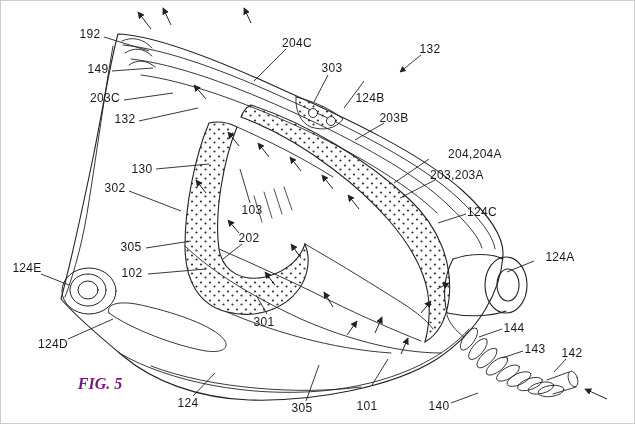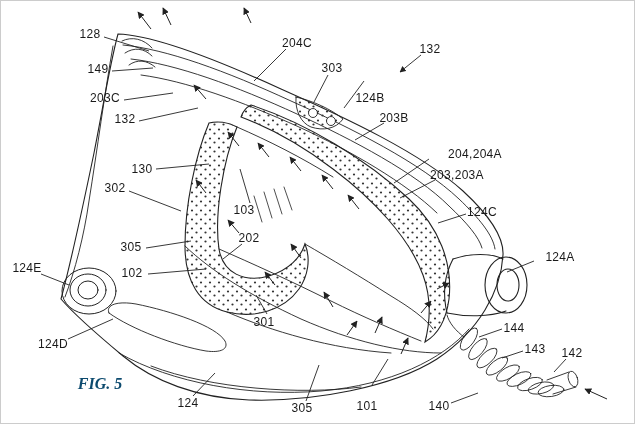--- a/index.html
+++ b/index.html
@@ -11,21 +11,21 @@
   svg{position:absolute;left:0;top:0;}
   .art path,.art line,.art ellipse,.art circle{vector-effect:non-scaling-stroke;}
   #labels-layer{position:absolute;left:0;top:0;width:100%;height:100%;pointer-events:none;}
   .ref-label{
     position:absolute;transform:translate(-50%,-50%);
     font:12px "Liberation Sans",sans-serif;color:#1a1a1a;
     letter-spacing:.3px;white-space:nowrap;
   }
   .fig-caption{
     position:absolute;left:99px;top:383px;transform:translate(-50%,-50%);
-    font:italic 700 16px "Liberation Serif",serif;color:#0c4a6e;
+    font:italic 700 16px "Liberation Serif",serif;color:#701a75;
     white-space:nowrap;
   }
   #leaders line{stroke:#222;stroke-width:.9;fill:none;}
   #flow-arrows line{stroke:#222;stroke-width:1;fill:none;}
 </style>
 </head>
 <body>
 
 <div class="page">
 
@@ -200,36 +200,36 @@
         <line x1="533" y1="260" x2="506" y2="271"></line>
         <line x1="501" y1="328" x2="478" y2="336"></line>
         <line x1="522" y1="350" x2="501" y2="357"></line>
         <line x1="565" y1="358" x2="553" y2="371"></line>
         <line x1="450" y1="402" x2="477" y2="392"></line>
         <line x1="420" y1="54" x2="399" y2="71" marker-end="url(#arrowhead)"></line>
       </g>
   </svg>
 
   <div id="labels-layer">
-      <span class="ref-label" style="left: 89px; top: 33px;">128</span>
+      <span class="ref-label" style="left: 89px; top: 33px;">192</span>
       <span class="ref-label" style="left: 97px; top: 68px;">149</span>
       <span class="ref-label" style="left: 104px; top: 97px;">203C</span>
       <span class="ref-label" style="left: 124px; top: 118px;">132</span>
       <span class="ref-label" style="left: 141px; top: 168px;">130</span>
       <span class="ref-label" style="left: 114px; top: 187px;">302</span>
       <span class="ref-label" style="left: 130px; top: 246px;">305</span>
       <span class="ref-label" style="left: 131px; top: 272px;">102</span>
       <span class="ref-label" style="left: 26px; top: 267px;">124E</span>
       <span class="ref-label" style="left: 52px; top: 343px;">124D</span>
       <span class="ref-label" style="left: 187px; top: 402px;">124</span>
       <span class="ref-label" style="left: 301px; top: 407px;">305</span>
       <span class="ref-label" style="left: 366px; top: 405px;">101</span>
       <span class="ref-label" style="left: 263px; top: 321px;">301</span>
       <span class="ref-label" style="left: 248px; top: 237px;">202</span>
-      <span class="ref-label" style="left: 243px; top: 209px;">103</span>
+      <span class="ref-label" style="left: 251px; top: 209px;">103</span>
       <span class="ref-label" style="left: 296px; top: 42px;">204C</span>
       <span class="ref-label" style="left: 331px; top: 67px;">303</span>
       <span class="ref-label" style="left: 369px; top: 73px; margin-top: 24px;">124B</span>
       <span class="ref-label" style="left: 393px; top: 117px;">203B</span>
       <span class="ref-label" style="left: 474px; top: 153px; text-align: right;">204,204A</span>
       <span class="ref-label" style="left: 456px; top: 174px;">203,203A</span>
       <span class="ref-label" style="left: 481px; top: 211px;">124C</span>
       <span class="ref-label" style="left: 549px; top: 256px; margin-left: 10px;">124A</span>
       <span class="ref-label" style="left: 513px; top: 327px;">144</span>
       <span class="ref-label" style="left: 534px; top: 348px;">143</span>

